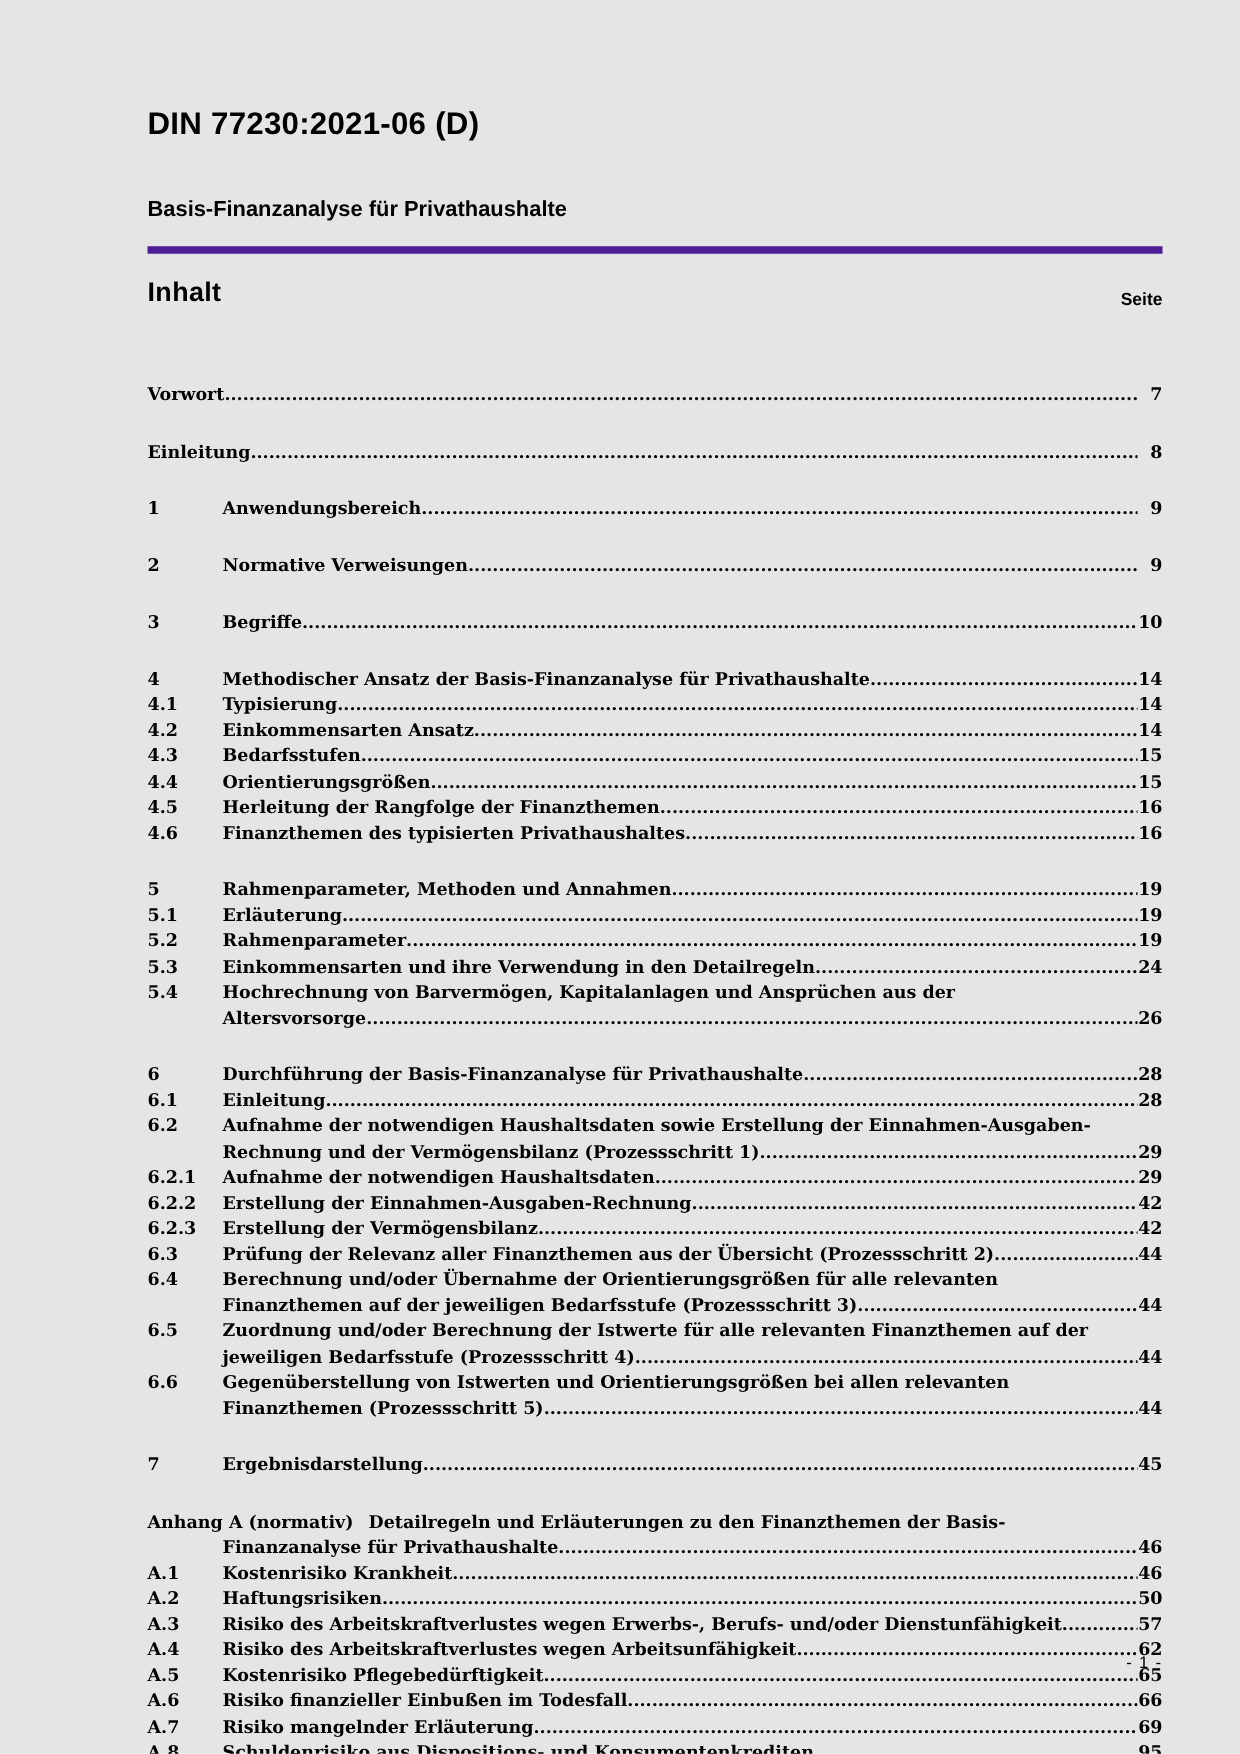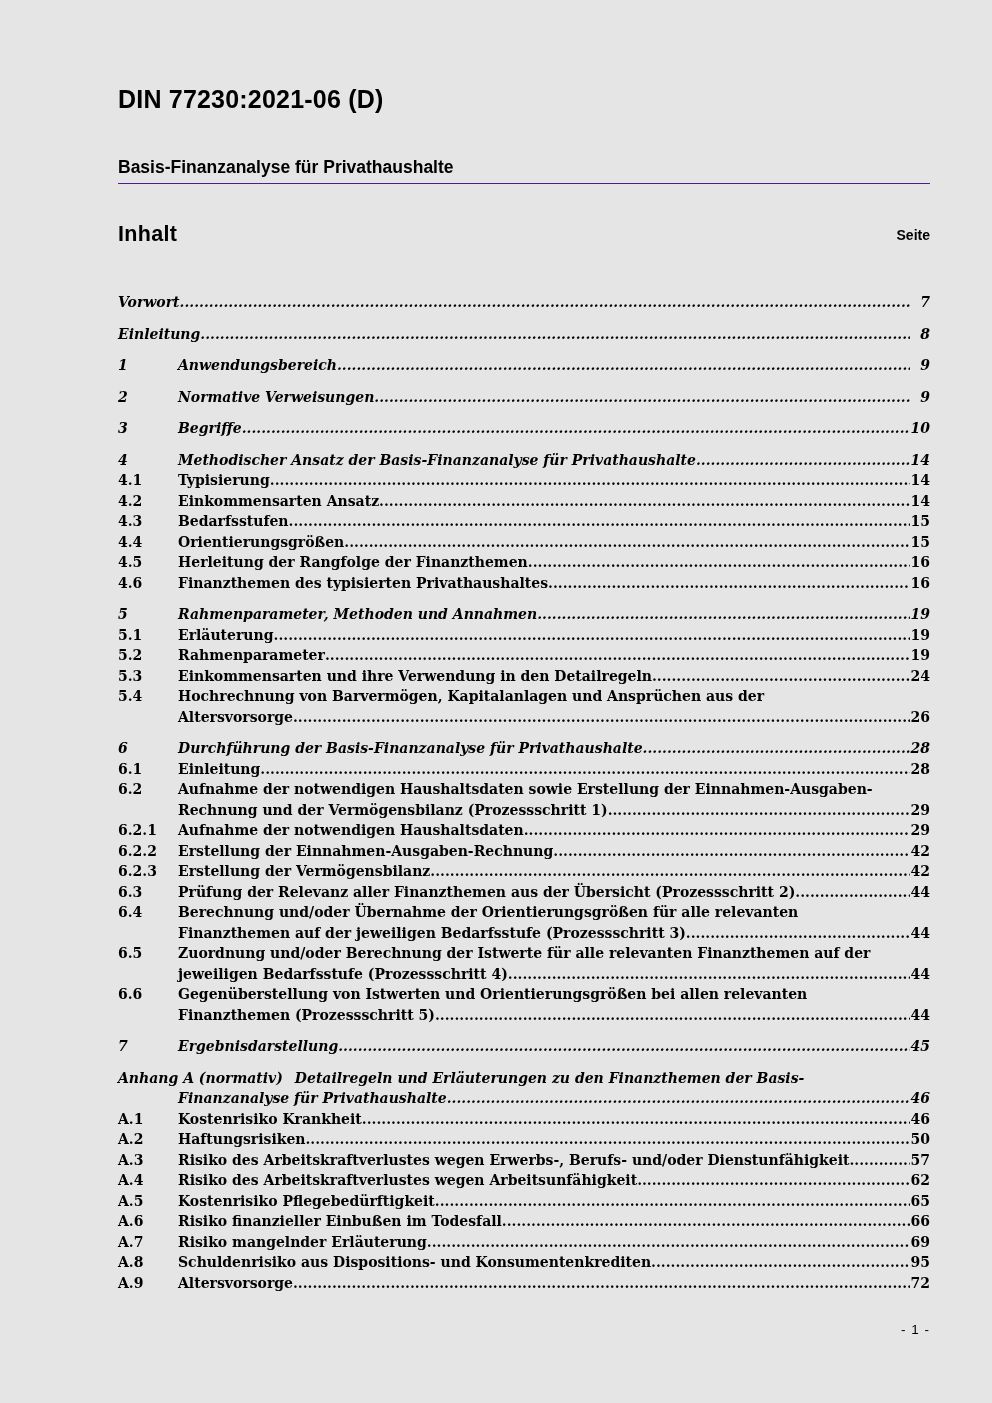--- a/index.html
+++ b/index.html
@@ -26,53 +26,53 @@
   
   .doc-id {
     top: 84px;
     font: bold 25px "Liberation Sans", sans-serif;
     letter-spacing: 0.2px;
     line-height: 30px;
     margin: 0;
   }
   .doc-title-wrap {
     top: 156px;
-    border-bottom: 1px solid #4c1d95;
-    padding-bottom: 5px;
+    border-bottom: 6px solid #4c1d95;
+    padding-bottom: 19px;
   }
   .doc-title {
     font: bold 17.5px "Liberation Sans", sans-serif;
     line-height: 22px;
     margin: 0;
   }
   .toc-header {
     top: 222px;
     display: flex;
     justify-content: space-between;
-    align-items: center;
+    align-items: flex-end;
   }
   .toc-heading {
     font: bold 21.5px "Liberation Sans", sans-serif;
     letter-spacing: 0.3px;
   }
   .page-col-label {
     font: bold 14px "Liberation Sans", sans-serif;
   }
   
   .toc {
     top: 281px;
     font-family: "DejaVu Serif", serif;
     font-weight: bold;
     font-size: 14px;
   }
   .toc-row {
     display: flex;
     line-height: 20.5px;
   }
-  .toc-row.gap { margin-top: 11px; font-style: italic; }
+  .toc-row.gap { margin-top: 25px; }
   .toc-num {
     flex: 0 0 60px;
     white-space: nowrap;
   }
   .toc-body {
     flex: 1 1 auto;
     min-width: 0;
   }
   .toc-line {
     display: flex;

